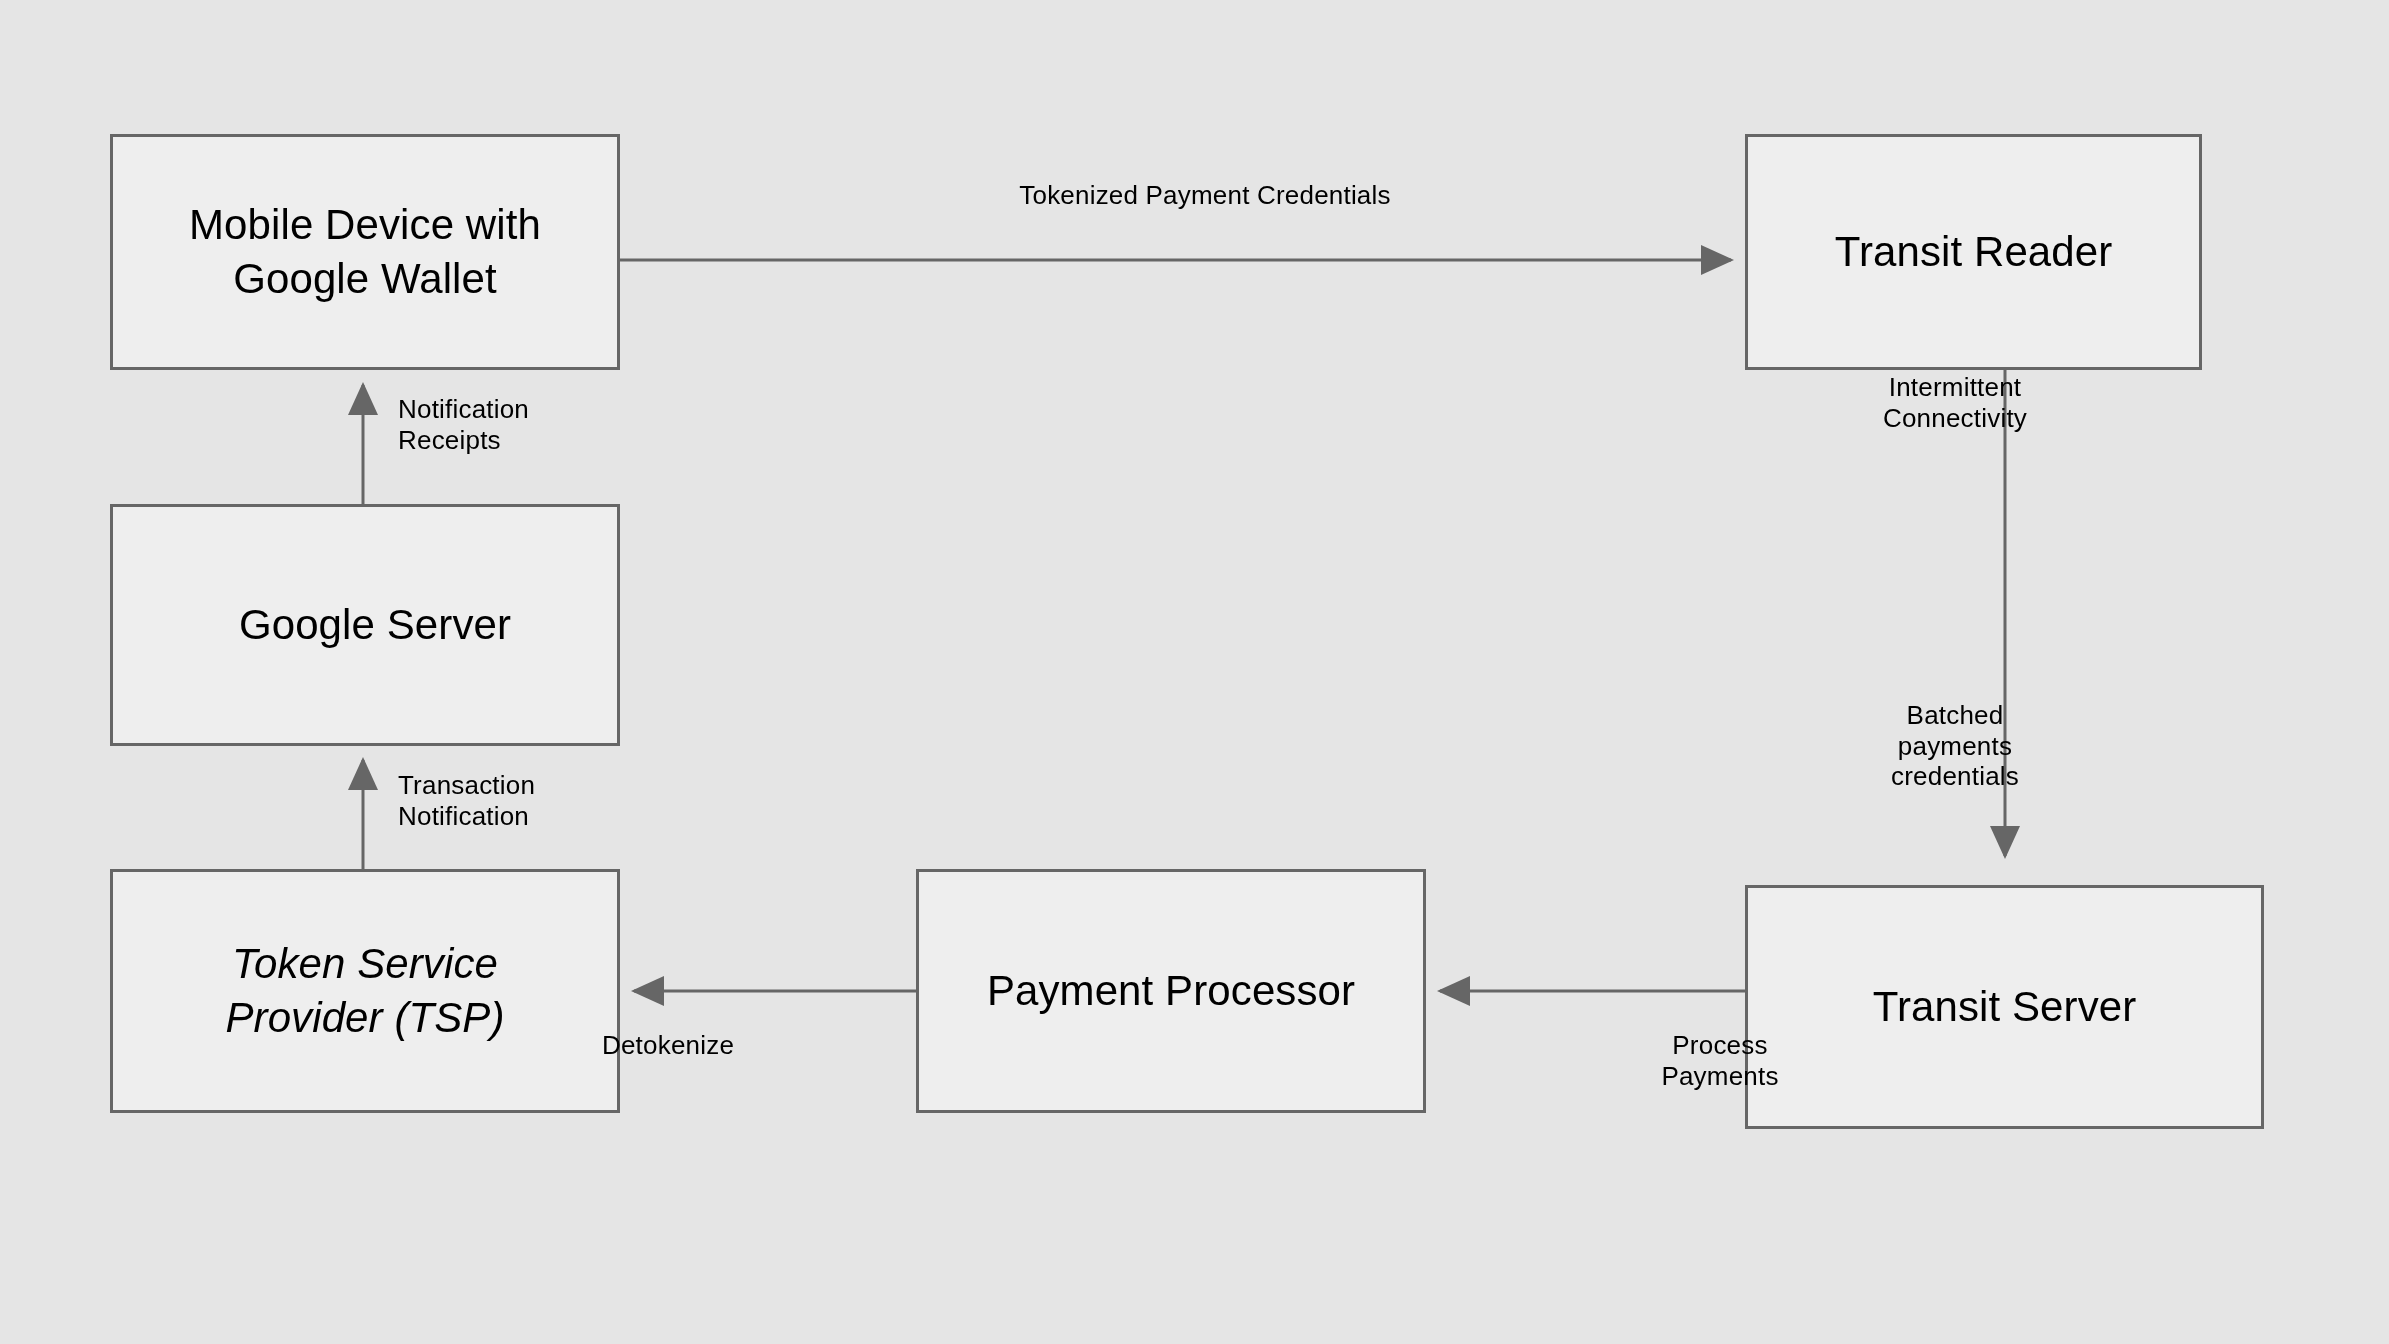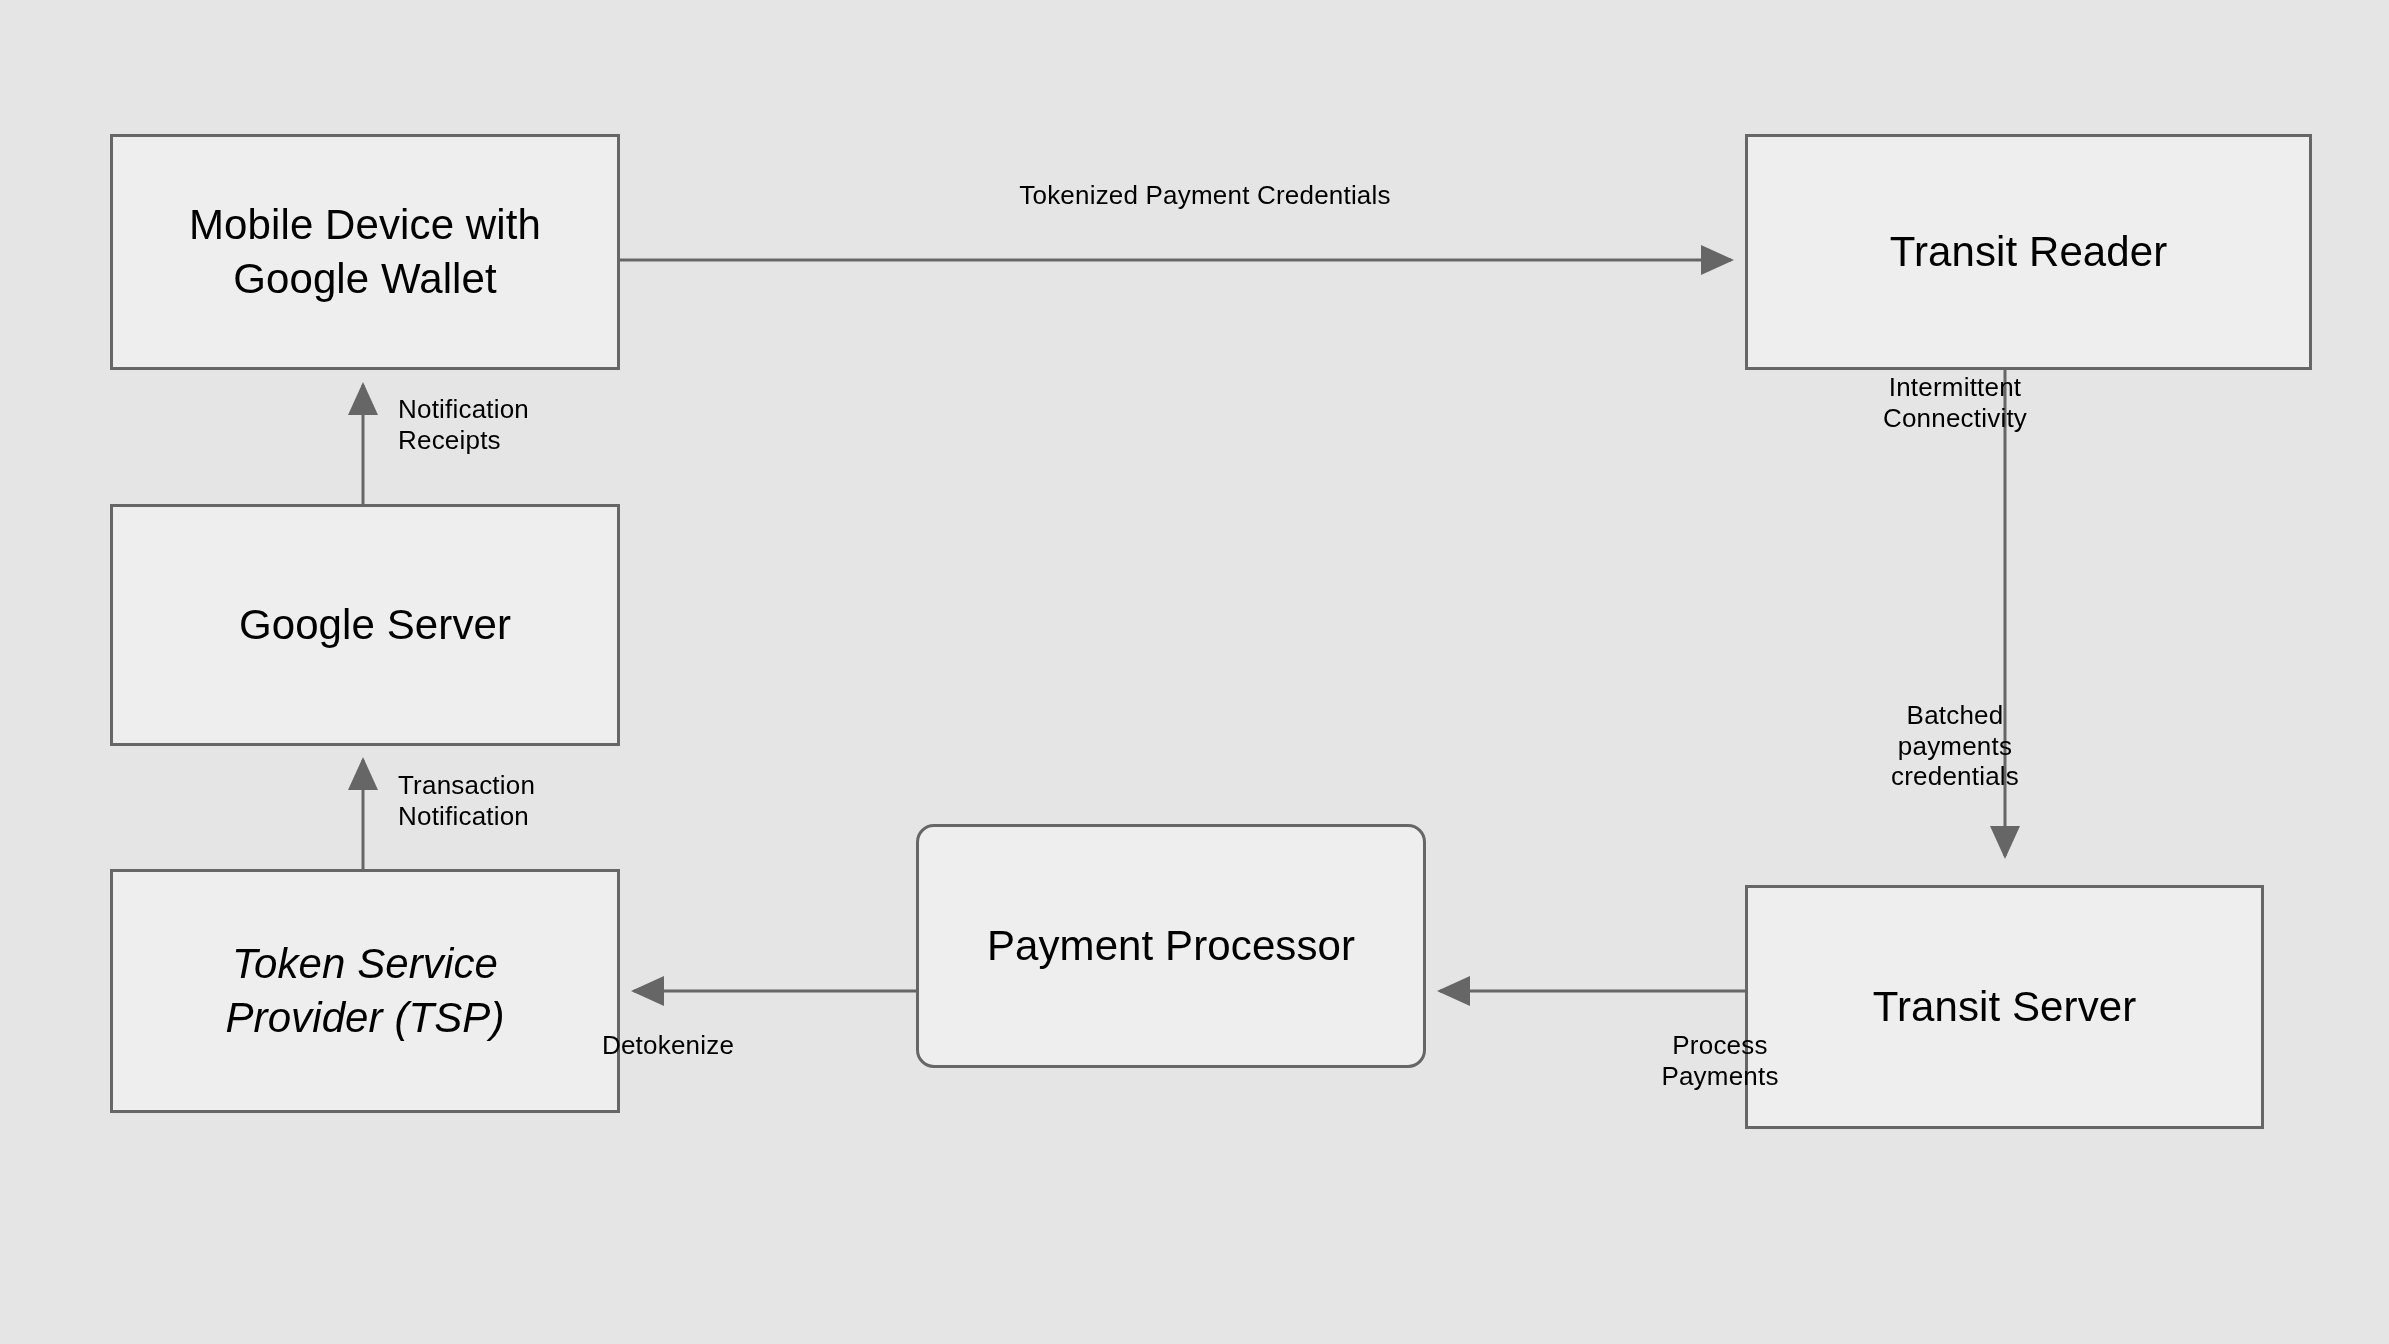--- a/index.html
+++ b/index.html
@@ -54,22 +54,22 @@
     white-space: pre-line;
     letter-spacing: 0.2px;
   }
   .el-center { text-align: center; transform: translateX(-50%); }
   .el-left   { text-align: left; }
 
   
   #node-mobile-device        { left:110px;  top:134px;  width:510px; height:236px; }
   #node-google-server        { left:110px;  top:504px;  width:510px; height:242px;padding-left:20px; }
   #node-token-service        { left:110px;  top:869px;  width:510px; height:244px;font-style:italic; }
-  #node-payment-processor    { left:916px;  top:824px;  width:510px; height:244px;border-radius:18px; }
-  #node-transit-reader       { left:1745px; top:134px;  width:567px; height:236px; }
+  #node-payment-processor    { left:916px;  top:869px;  width:510px; height:244px; }
+  #node-transit-reader       { left:1745px; top:134px;  width:457px; height:236px; }
   #node-transit-server       { left:1745px; top:885px;  width:519px; height:244px; }
 
   
   #label-tokenized      { left:1205px; top:180px; }
   #label-intermittent   { left:1955px; top:372px; }
   #label-batched        { left:1955px; top:700px; }
   #label-process        { left:1720px; top:1030px; }
   #label-detokenize     { left:668px;  top:1030px; }
   #label-transaction    { left:398px;  top:770px; }
   #label-notification   { left:398px;  top:394px; }

